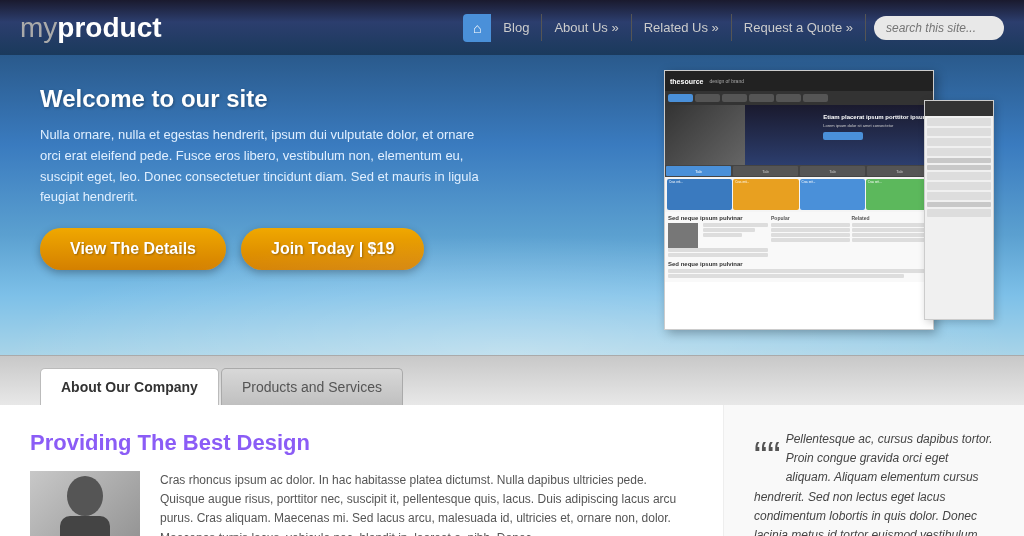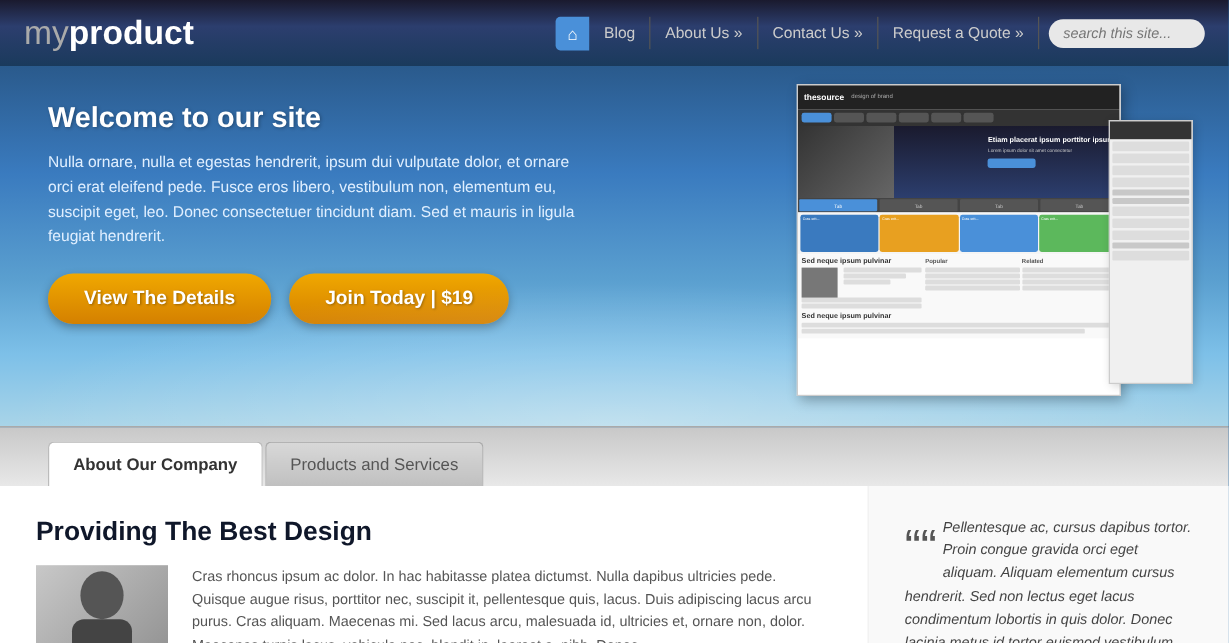--- a/index.html
+++ b/index.html
@@ -286,21 +286,21 @@
       height: 181px;
       overflow: hidden;
     }
     #content-left {
       flex: 1;
       padding: 25px 30px;
       border-right: 1px solid #eee;
     }
     #content-left h3 {
       font-size: 22px;
-      color: #0f172a;
+      color: #8b5cf6;
       margin-bottom: 15px;
       font-weight: bold;
     }
     .content-body {
       display: flex;
       gap: 20px;
     }
     .content-img {
       width: 110px;
       height: 110px;
@@ -341,21 +341,21 @@
 <body>
 
 <div id="header">
   <div id="logo">
     <span class="my">my</span><span class="product">product</span>
   </div>
   <div id="nav">
     <div class="nav-home">⌂</div>
     <div class="nav-item">Blog</div>
     <div class="nav-item">About Us »</div>
-    <div class="nav-item">Contact Us »</div>
+    <div class="nav-item">Related Us »</div>
     <div class="nav-item">Request a Quote »</div>
     <input class="search-box" type="text" placeholder="search this site..." style="">
   </div>
 </div>
 
 <div id="hero">
   <div class="hero-text">
     <h2>Welcome to our site</h2>
     <p>Nulla ornare, nulla et egestas hendrerit, ipsum dui vulputate dolor, et ornare orci erat eleifend pede. Fusce eros libero, vestibulum non, elementum eu, suscipit eget, leo. Donec consectetuer tincidunt diam. Sed et mauris in ligula feugiat hendrerit.</p>
     <div class="hero-buttons">

